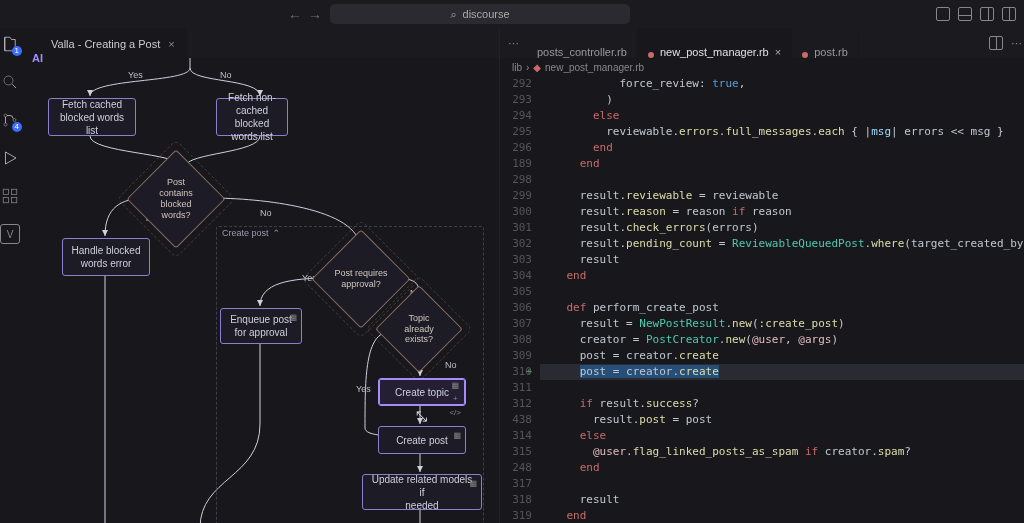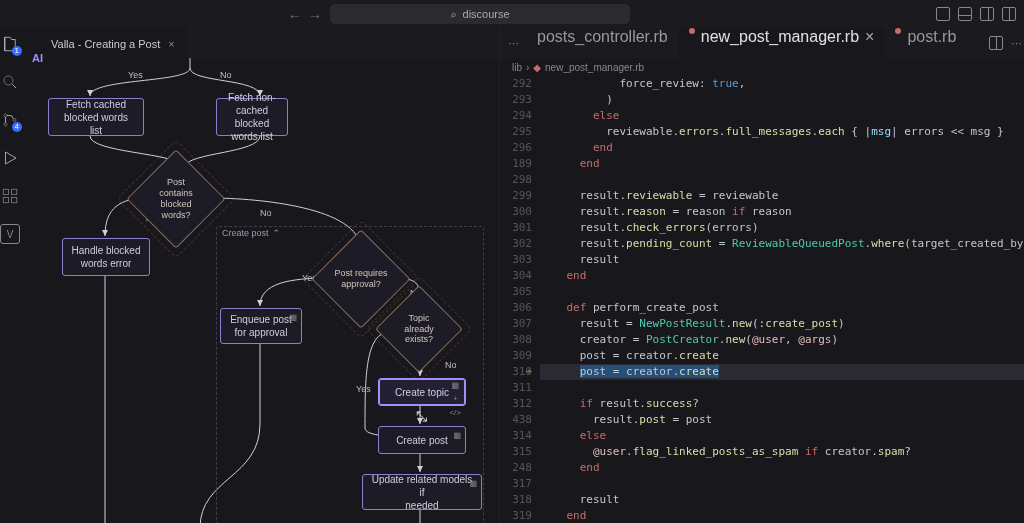--- a/index.html
+++ b/index.html
@@ -71,22 +71,22 @@
   .edge-label { position:absolute; font-size:9px; color:#bdbdc9; }
   .group-box { position:absolute; border:1px dashed #3e3e4a; border-radius:3px;}
   .group-title { position:absolute; font-size:9px; color:#9a9ab0; display:flex; align-items:center; gap:4px;}
   .mini-ic { position:absolute; right:4px; font-size:8px; color:#888; display:flex; flex-direction:column; gap:3px;}
   .cursor-arrow { position:absolute; font-size:14px; color:#eee;}
   
   .editor-panel { flex:1; display:flex; background:#1a1a1f;}
   .editor-main { flex:1; display:flex; flex-direction:column; overflow:hidden;}
   .ed-tabs { height:30px; display:flex; align-items:stretch; background:#1a1a1f;}
   .ed-tab {
-    display:flex; align-items:flex-start; gap:6px; padding:0 10px; color:#999;
-    font-size:16px; background:#1a1a1f; border-right:1px solid #18181c;
+    display:flex; align-items:flex-end; gap:6px; padding:0 10px; color:#999;
+    font-size:11px; background:#1a1a1f; border-right:1px solid #18181c;
   }
   .ed-tab.active { background:#18181c; color:#e0e0e0;}
   .ed-tab .dot{ width:6px; height:6px; background:#c96a6a; border-radius:50%;}
   .ed-tab .close{ color:#aaa; cursor:pointer;}
   .ed-tab-actions { margin-left:auto; display:flex; align-items:center; gap:8px; padding:0 8px; color:#888;}
   .overflow-dots { color:#888; padding:0 8px; align-self:center;}
   .breadcrumb { height:18px; font-size:10px; color:#888; padding:0 12px; display:flex; align-items:center; gap:4px; background:#18181c;}
   .code-area { flex:1; display:flex; background:#18181c; font-family:Menlo, Consolas, monospace; font-size:11px; overflow:hidden;}
   .gutter { width:40px; text-align:right; padding:0 8px 0 0; color:#555; line-height:16px;}
   .gutter div{height:16px;}
@@ -220,21 +220,21 @@
 
       <div class="edge-label" style="left:108px;top:12px">Yes</div>
       <div class="edge-label" style="left:200px;top:12px">No</div>
       <div class="edge-label" style="left:124px;top:155px">Yes</div>
       <div class="edge-label" style="left:240px;top:150px">No</div>
       <div class="edge-label" style="left:282px;top:215px">Yes</div>
       <div class="edge-label" style="left:390px;top:230px">No</div>
       <div class="edge-label" style="left:425px;top:302px">No</div>
       <div class="edge-label" style="left:336px;top:326px">Yes</div>
 
-      <div class="node action" style="left:28px;top:40px;width:96px;height:38px">
+      <div class="node action" style="left:28px;top:40px;width:88px;height:38px">
           <span style="white-space:pre-line">Fetch cached
 blocked words list</span>
         </div>
       <div class="node action" style="left:196px;top:40px;width:72px;height:38px">
           <span style="white-space:pre-line">Fetch non-cached
 blocked words list</span>
         </div>
 
       <div class="diamond" style="left:121px;top:106px">
         <div class="ring"></div>

